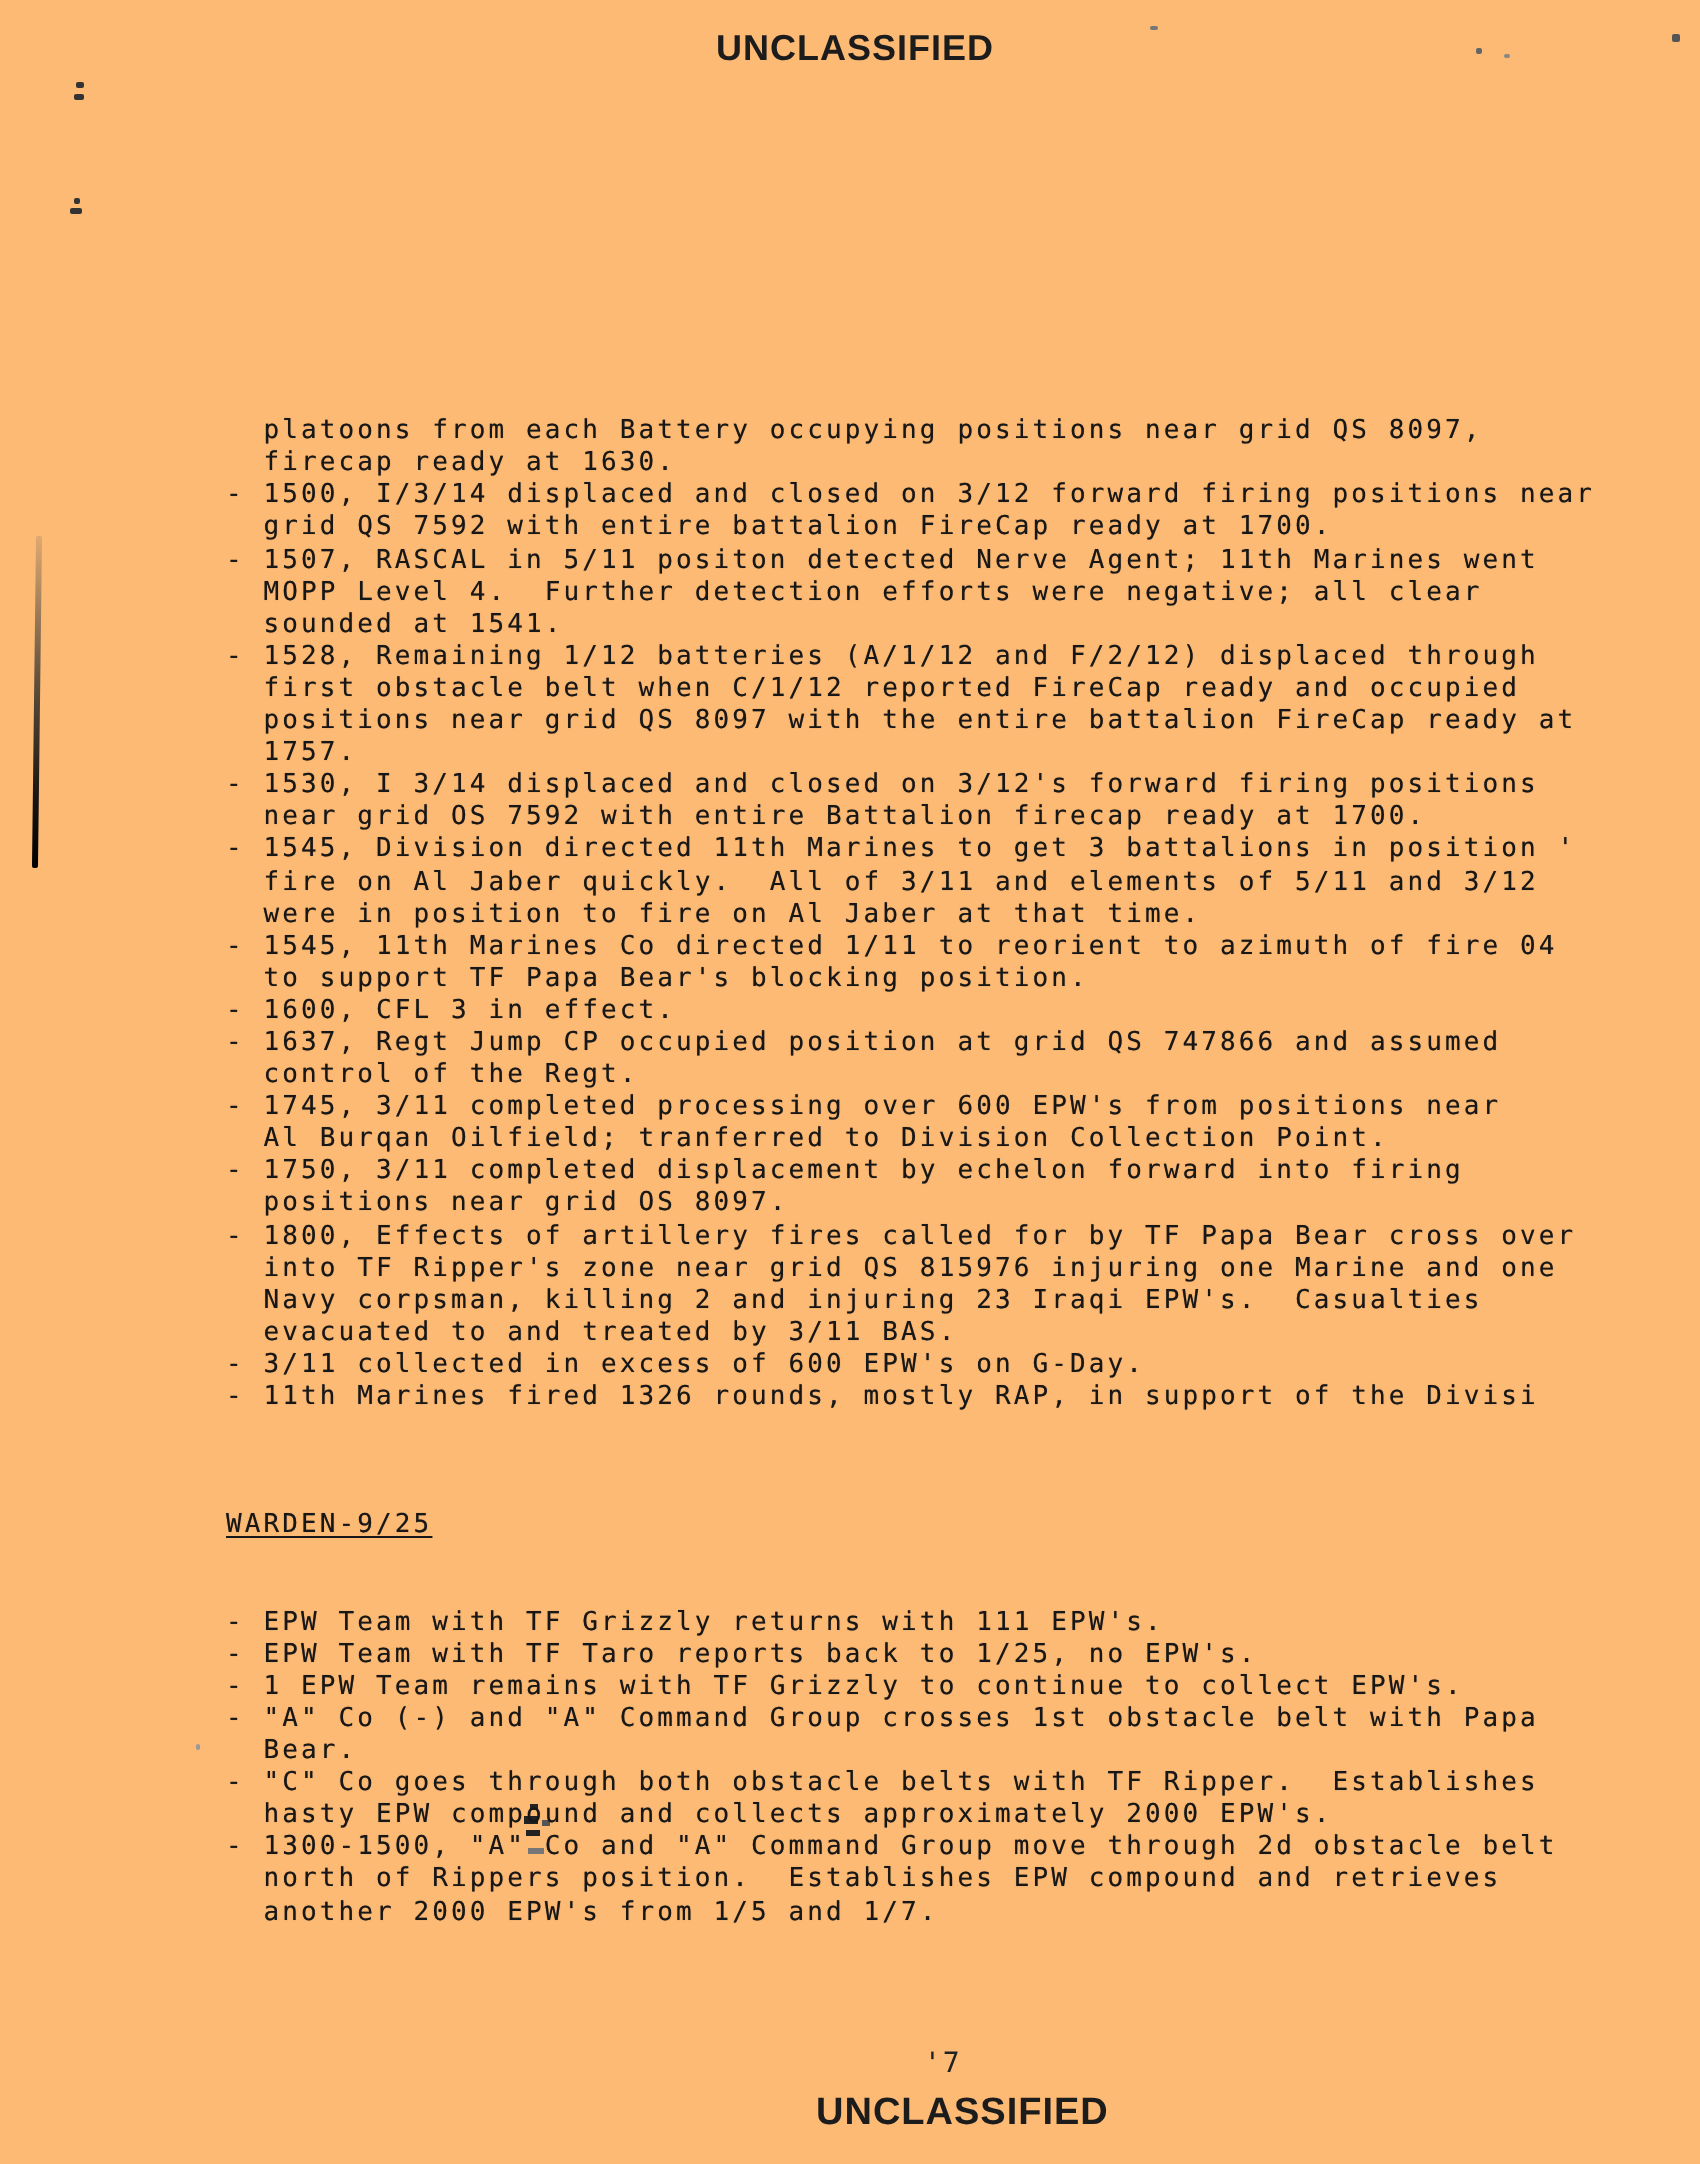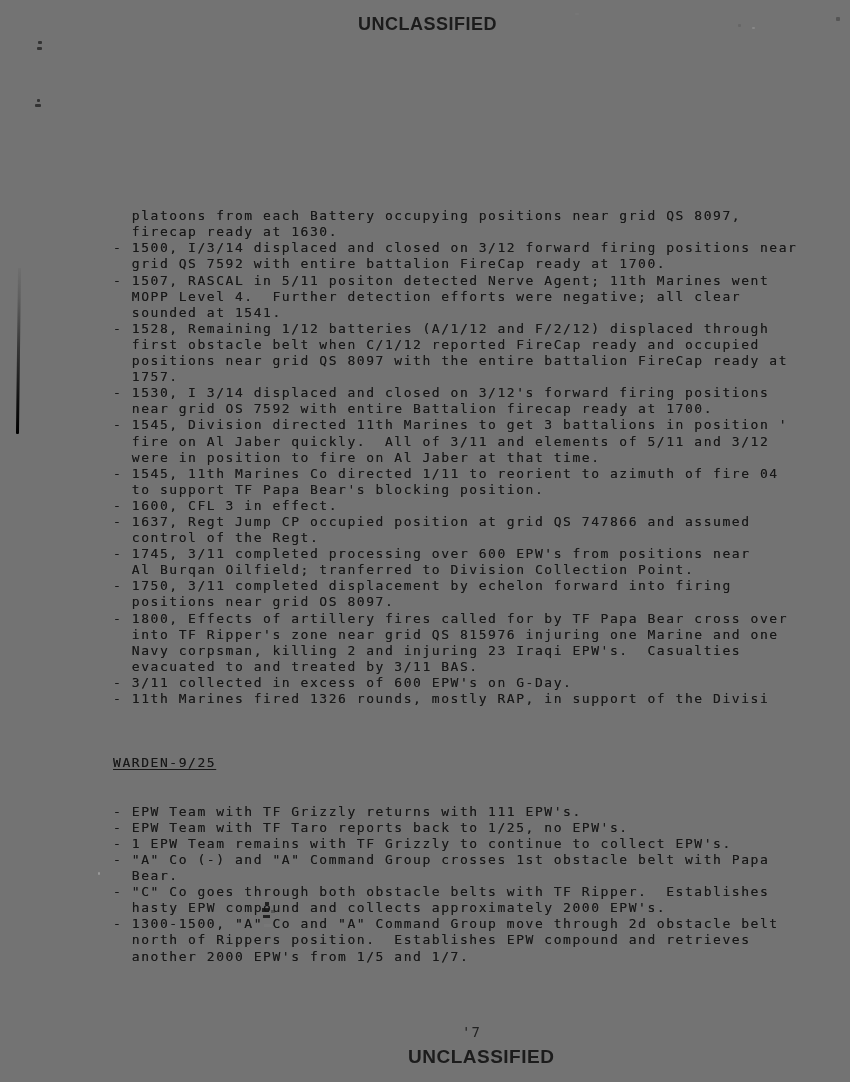--- a/index.html
+++ b/index.html
@@ -1,18 +1,18 @@
 <!DOCTYPE html>
 <html><head>
 <meta charset="utf-8">
 <style>
   html,body { margin:0; padding:0; background:#e8e8e8; }
   .page {
     position:relative; width:850px; height:1082px;
-    background:#737373; overflow:hidden;
+    background:#fdba74; overflow:hidden;
     font-family:"DejaVu Sans Mono", monospace;
   }
   .classification {
     position:absolute;
     font-family:"Liberation Sans", sans-serif;
     font-weight:bold; color:#1c1c1c; letter-spacing:0.5px;
     white-space:nowrap;
   }
   .classification.top { left:358px; top:14px; font-size:18px; }
   .classification.bottom { left:408px; top:1046px; font-size:19px; }

